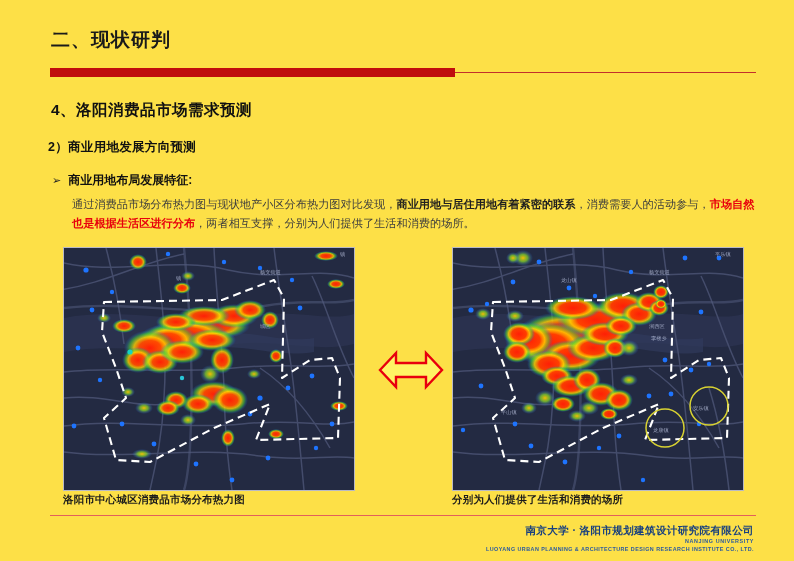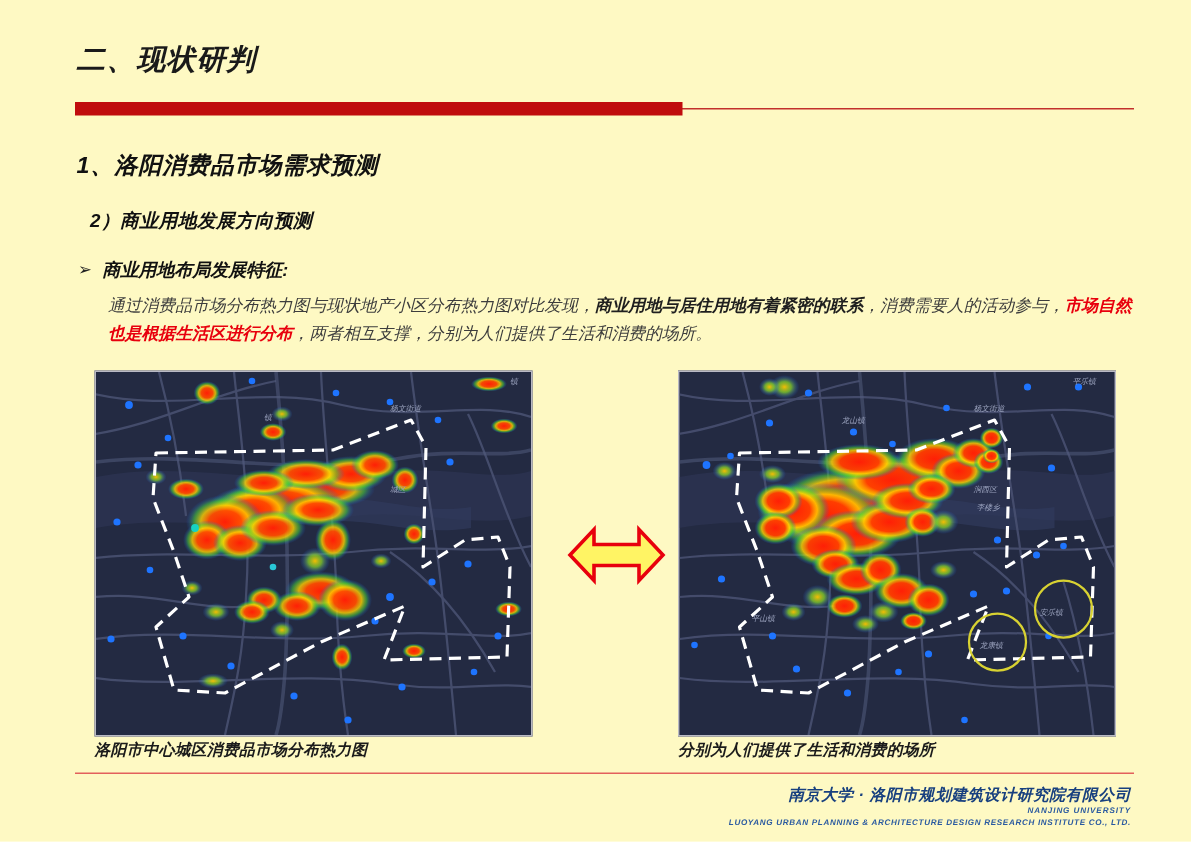--- a/index.html
+++ b/index.html
@@ -4,21 +4,21 @@
 <style>
   html, body { margin:0; padding:0; }
   body {
     width:794px; height:561px;
     background:#ffffff;
     font-family:"Liberation Sans","DejaVu Sans",sans-serif;
     position:relative;
     overflow:hidden;
     -webkit-font-smoothing:antialiased;
   }
-  .slide { position:absolute; inset:0; background:#fef9c3;font-style:italic; }
+  .slide { position:absolute; inset:0; background:#fde047; }
 
   
   .section-title {
     position:absolute; left:51px; top:27px;
     font-size:19px; font-weight:bold; color:#1a1a1a;
     letter-spacing:1px; white-space:nowrap;
   }
   
   .rule-thin {
     position:absolute; left:50px; top:72px; width:706px; height:1px;
@@ -31,21 +31,21 @@
   }
 
   
   .heading-5 {
     position:absolute; left:51px; top:100px;
     font-size:15.5px; font-weight:bold; color:#111;
     letter-spacing:.5px; white-space:nowrap;
   }
   
   .heading-2 {
-    position:absolute; left:60px; top:139px;
+    position:absolute; left:48px; top:139px;
     font-size:12.5px; font-weight:bold; color:#111;
     letter-spacing:.3px; white-space:nowrap;
   }
   
   .bullet-row {
     position:absolute; left:52px; top:172px;
     display:flex; align-items:center; gap:7px; white-space:nowrap;
   }
   .bullet-arrow { font-size:11px; color:#222; line-height:1; }
   .bullet-label { font-size:12px; font-weight:bold; color:#111; }
@@ -110,21 +110,21 @@
 </head>
 <body>
 
 <div class="slide">
 
   <div class="section-title">二、现状研判</div>
 
   <div class="rule-thin"></div>
   <div class="rule-thick"></div>
 
-  <div class="heading-5">1、洛阳消费品市场需求预测</div>
+  <div class="heading-5">4、洛阳消费品市场需求预测</div>
 
   <div class="heading-2">2）商业用地发展方向预测</div>
 
   <div class="bullet-row">
     <span class="bullet-arrow">➢</span>
     <span class="bullet-label">商业用地布局发展特征:</span>
   </div>
 
   <div class="para">
     <span>通过消费品市场分布热力图与现状地产小区分布热力图对比发现，</span><b>商业用地与居住用地有着紧密的联系</b><span>，消费需要人的活动参与，</span><span class="red">市场自然也是根据生活区进行分布</span><span>，两者相互支撑，分别为人们提供了生活和消费的场所。</span>

